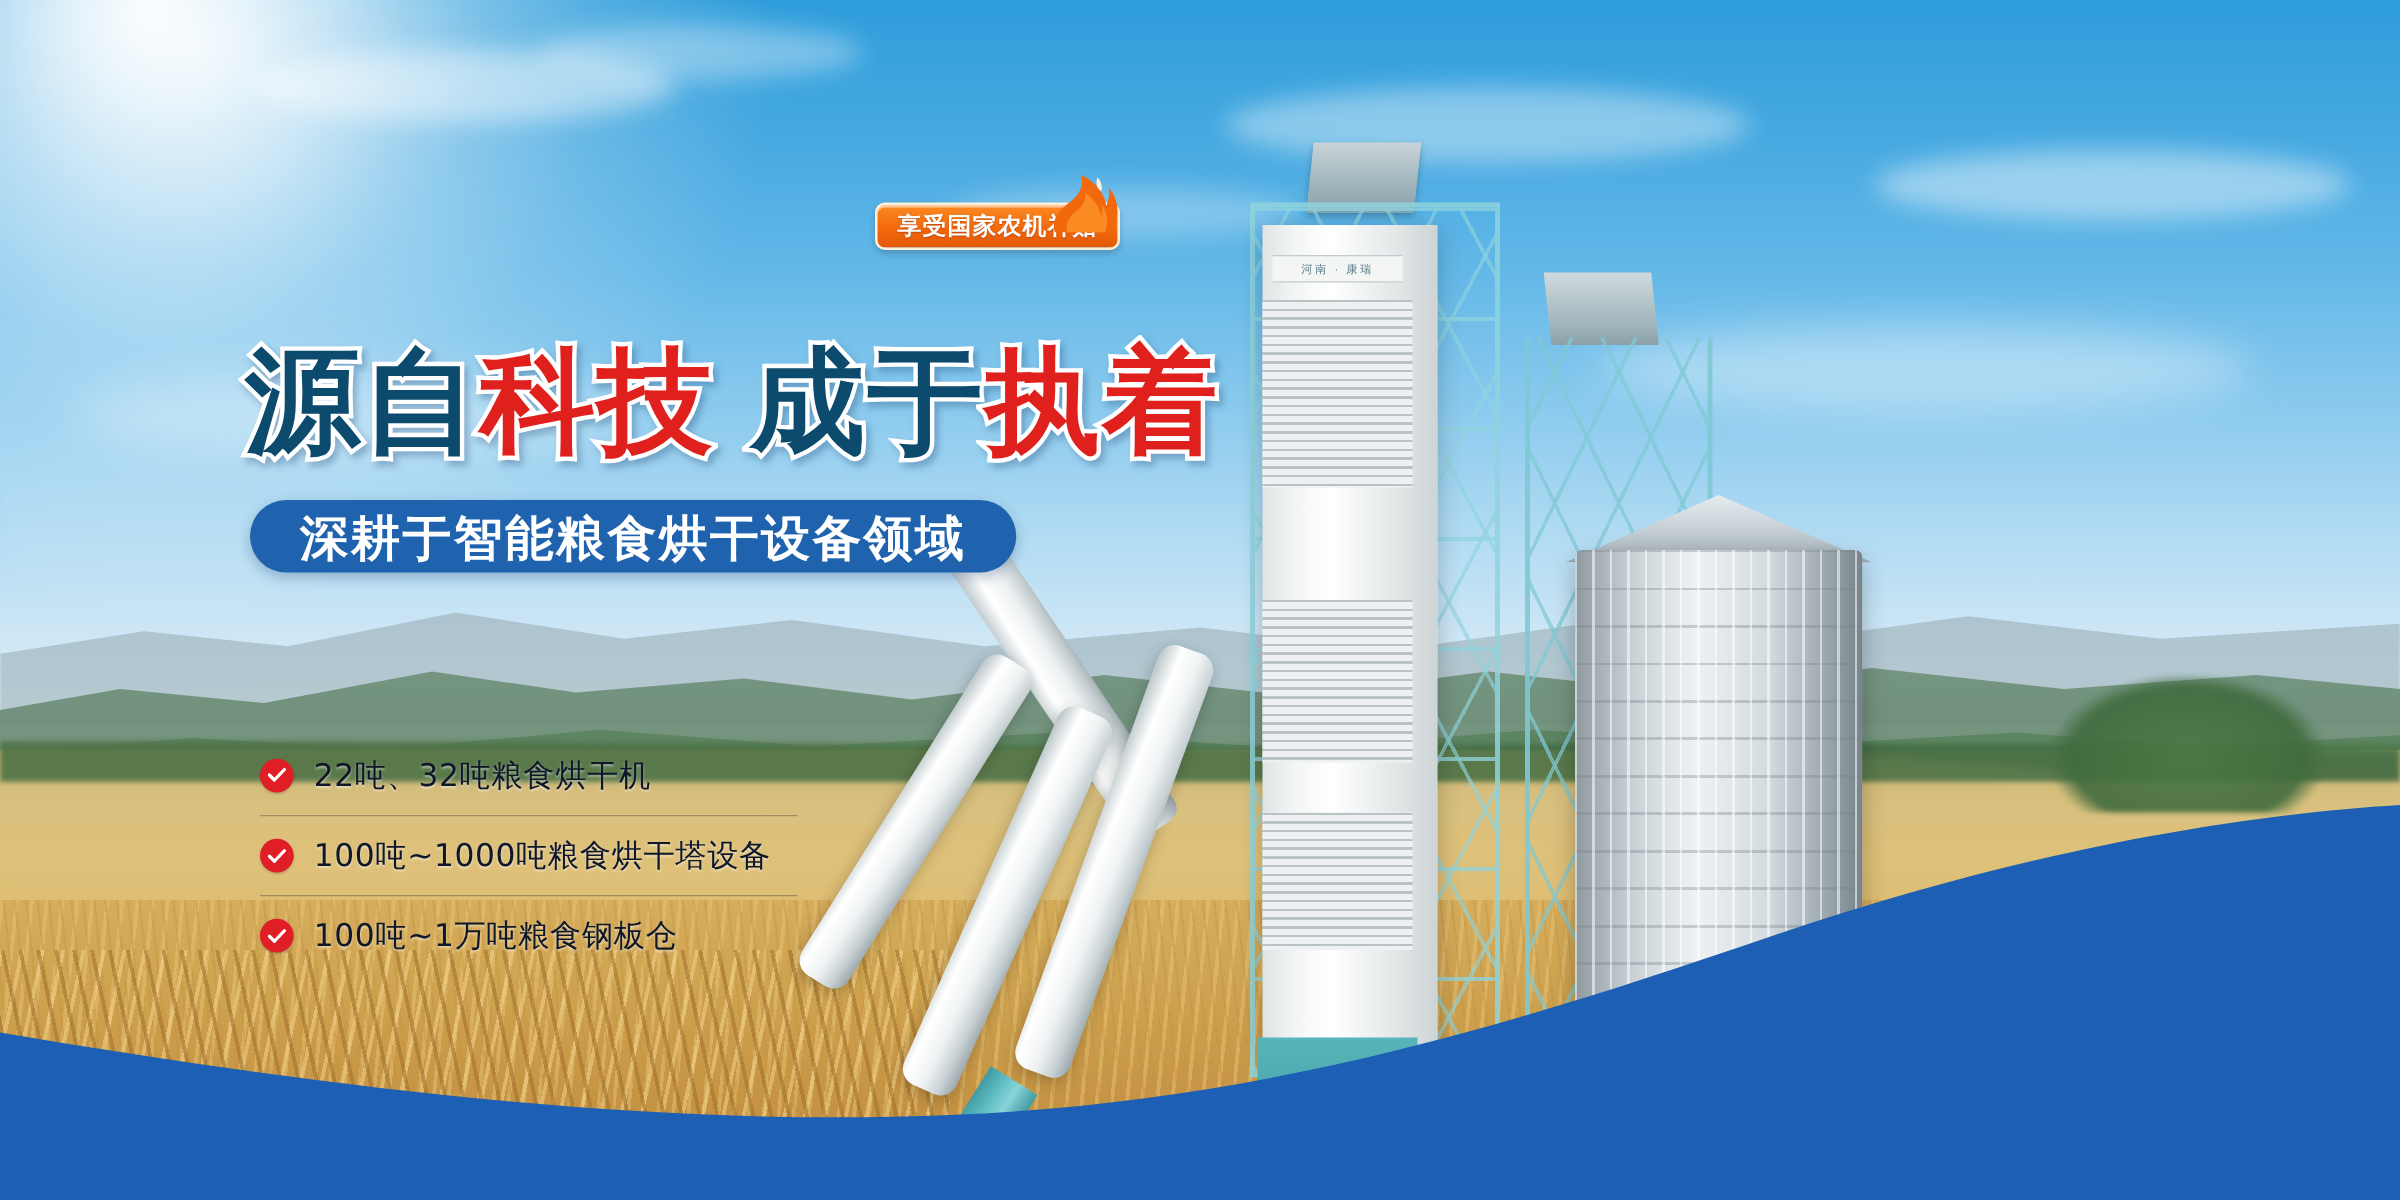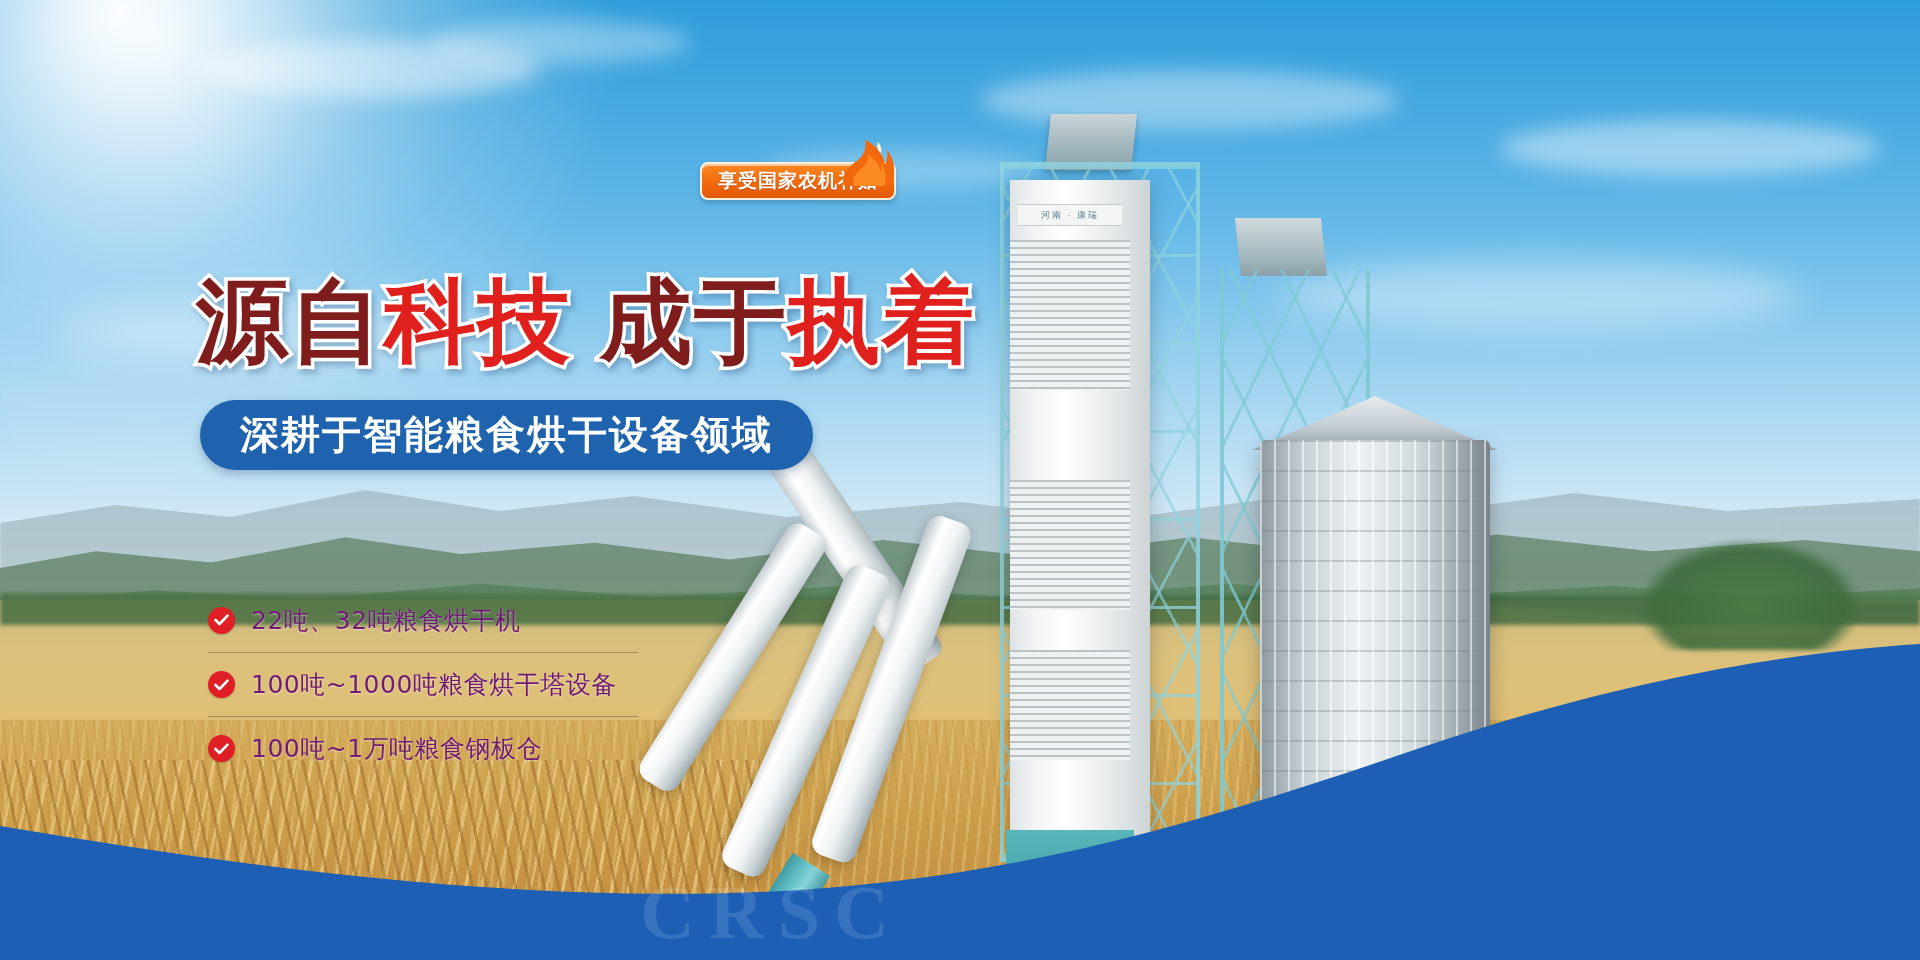--- a/index.html
+++ b/index.html
@@ -141,36 +141,36 @@
   }
 
   .headline {
     position:absolute; left:196px; top:276px;
     font-size:92px; font-weight:bold; line-height:1.0;
     letter-spacing:2px; white-space:nowrap;
     font-family:"DejaVu Sans","Liberation Sans",sans-serif;
   }
   .headline span { display:inline-block; }
   .hl-blue {
-    color:#7f1d1d;
+    color:#0c4a6e;
     -webkit-text-stroke:7px #ffffff;
     paint-order:stroke fill;
     filter:drop-shadow(3px 4px 3px rgba(20,60,110,0.30));
   }
   .hl-red {
     color:#e0201c;
     -webkit-text-stroke:7px #ffffff;
     paint-order:stroke fill;
     filter:drop-shadow(3px 4px 3px rgba(20,60,110,0.30));
   }
   .hl-gap { width:28px; }
 
   .pill {
     position:absolute; left:200px; top:400px;
-    height:70px; display:inline-flex; align-items:center;
+    height:58px; display:inline-flex; align-items:flex-end;
     padding:0 40px;
     background:#1f63ae;
     border-radius:35px;
     box-shadow:0 4px 10px rgba(10,50,100,0.28);
   }
   .pill-text {
     font-size:39px; font-weight:bold; color:#ffffff; letter-spacing:2px; white-space:nowrap;
     font-family:"DejaVu Sans","Liberation Sans",sans-serif;
   }
 
@@ -187,21 +187,21 @@
   }
   .bullet-row + .bullet-row { border-top:1px solid rgba(90,80,60,0.45);align-items:center; }
   .check {
     width:27px; height:27px; border-radius:50%;
     background:#e01e26; flex:0 0 auto; margin-right:16px;
     display:flex; align-items:center; justify-content:center;
     box-shadow:0 1px 2px rgba(0,0,0,0.2);
   }
   .check svg { display:block; }
   .bullet-text {
-    font-size:25px; color:#701a75; white-space:nowrap; letter-spacing:.5px;
+    font-size:25px; color:#0f172a; white-space:nowrap; letter-spacing:.5px;
     font-family:"DejaVu Sans","Liberation Sans",sans-serif;
     text-shadow:0 1px 2px rgba(255,255,255,0.5);
   }
 
   
   .machine { position:absolute; left:860px; top:100px; width:1060px; height:860px; }
 
   .tower-frame {
     position:absolute; left:140px; top:62px; width:200px; height:700px;
     border:4px solid #8fd4de; opacity:.85;
@@ -369,21 +369,20 @@
     <div class="duct-teal dt3"></div>
     <div class="duct-teal dt1"></div>
     <div class="duct-teal dt2"></div>
 
   </div>
 
   <div class="wave-yellow"></div>
   <div class="wave-yellow2"></div>
   <div class="wave-blue"></div>
 
-  <div class="watermark">CRSC</div>
 
   <div class="content">
 
     <div class="badge-wrap">
       <div class="badge">
         <span class="badge-text">享受国家农机补贴</span>
         <svg class="flame" viewBox="0 0 64 50">
           <path d="M10 50 C6 38 16 30 24 24 C30 19 33 12 31 4 C42 9 50 19 51 29 C53 24 54 19 53 14 C60 22 62 34 58 44 C56 48 53 50 50 50 Z" fill="#f2690d"></path>
           <path d="M20 50 C17 42 23 36 29 31 C33 28 35 23 34 18 C41 23 46 30 47 37 C48 33 48 30 47 27 C52 33 53 42 50 50 Z" fill="#fb8a22"></path>
           <path d="M44 6 C47 9 48 13 47 17 C44 15 42 11 44 6 Z" fill="#fdf0da"></path>

